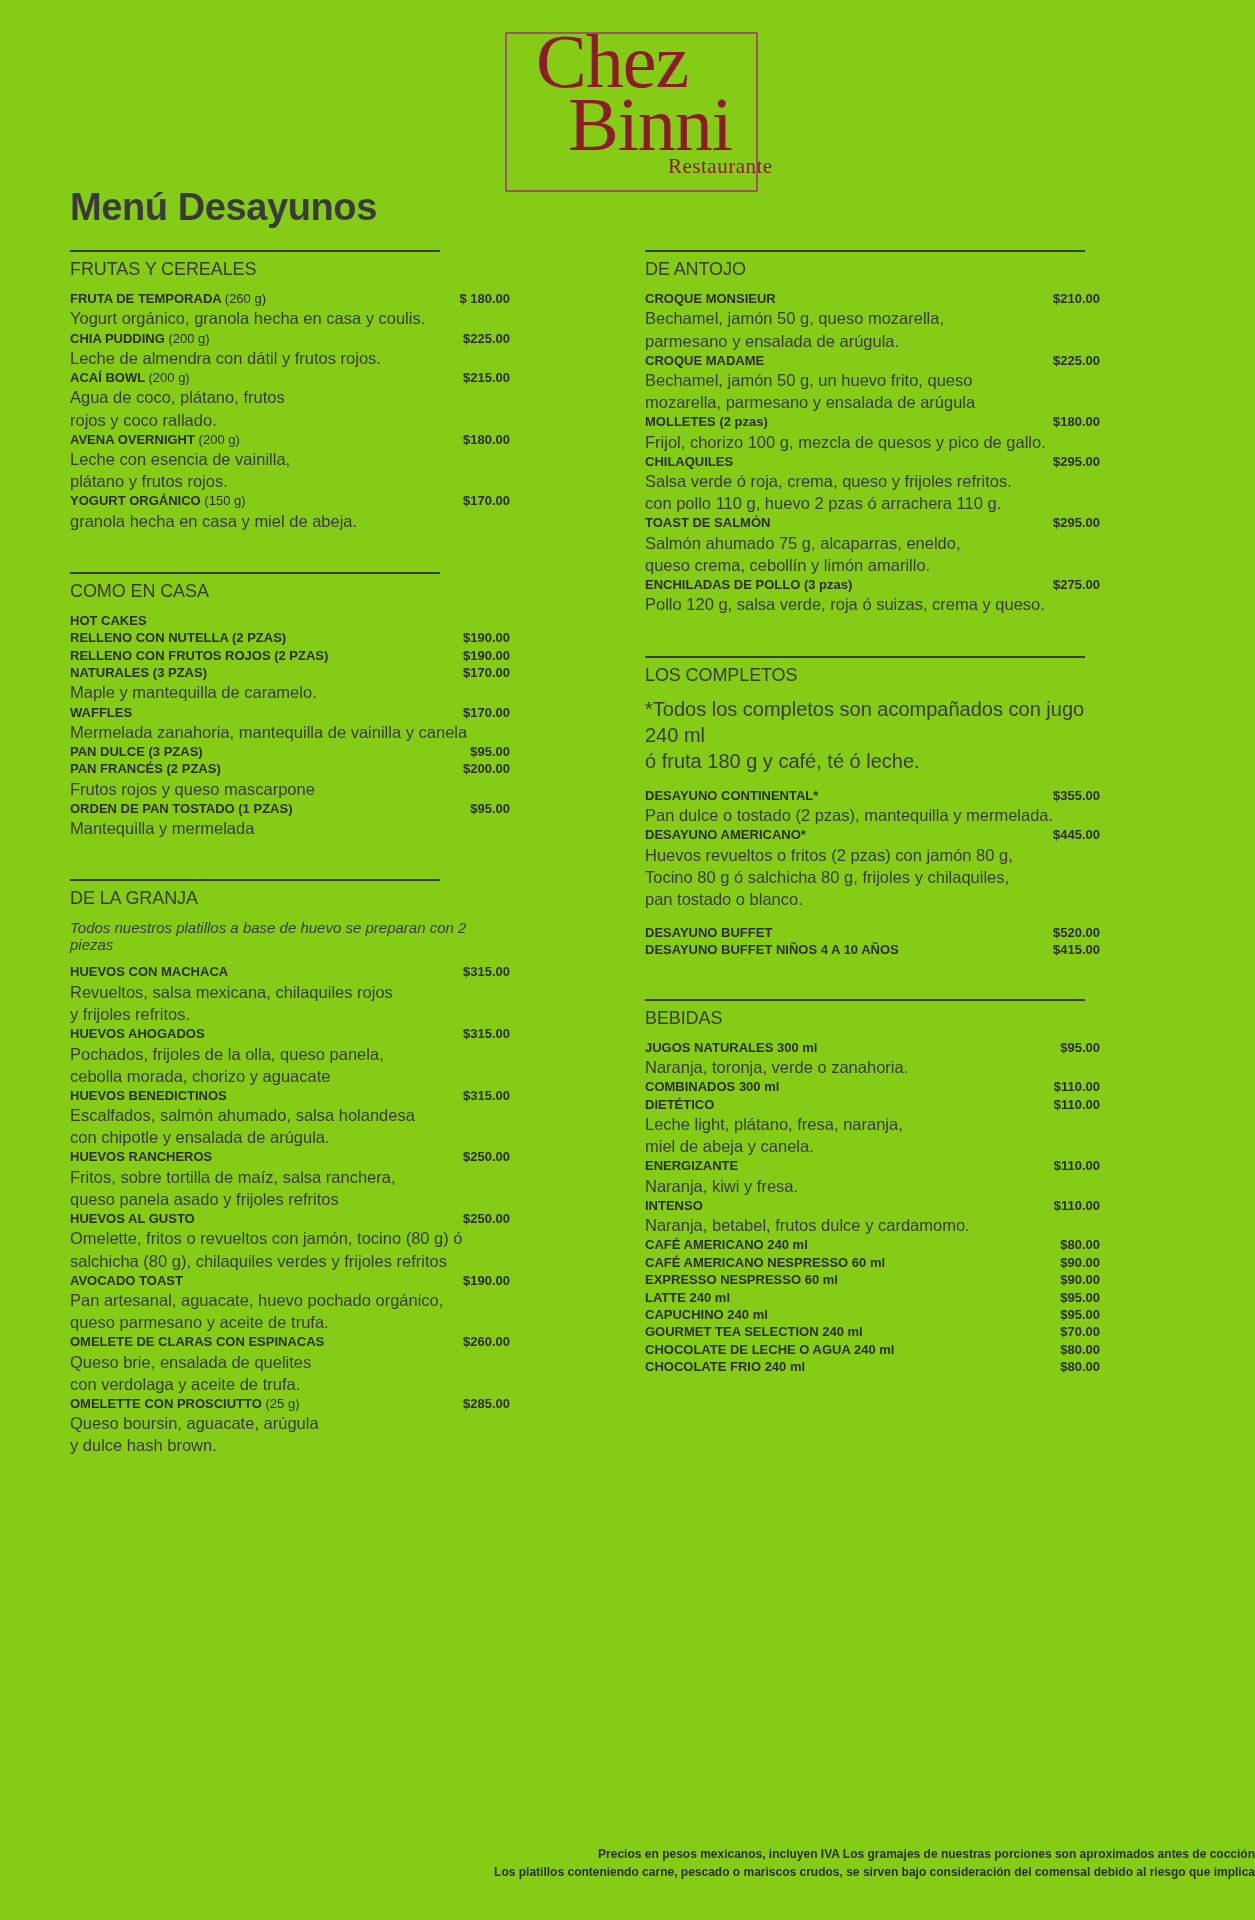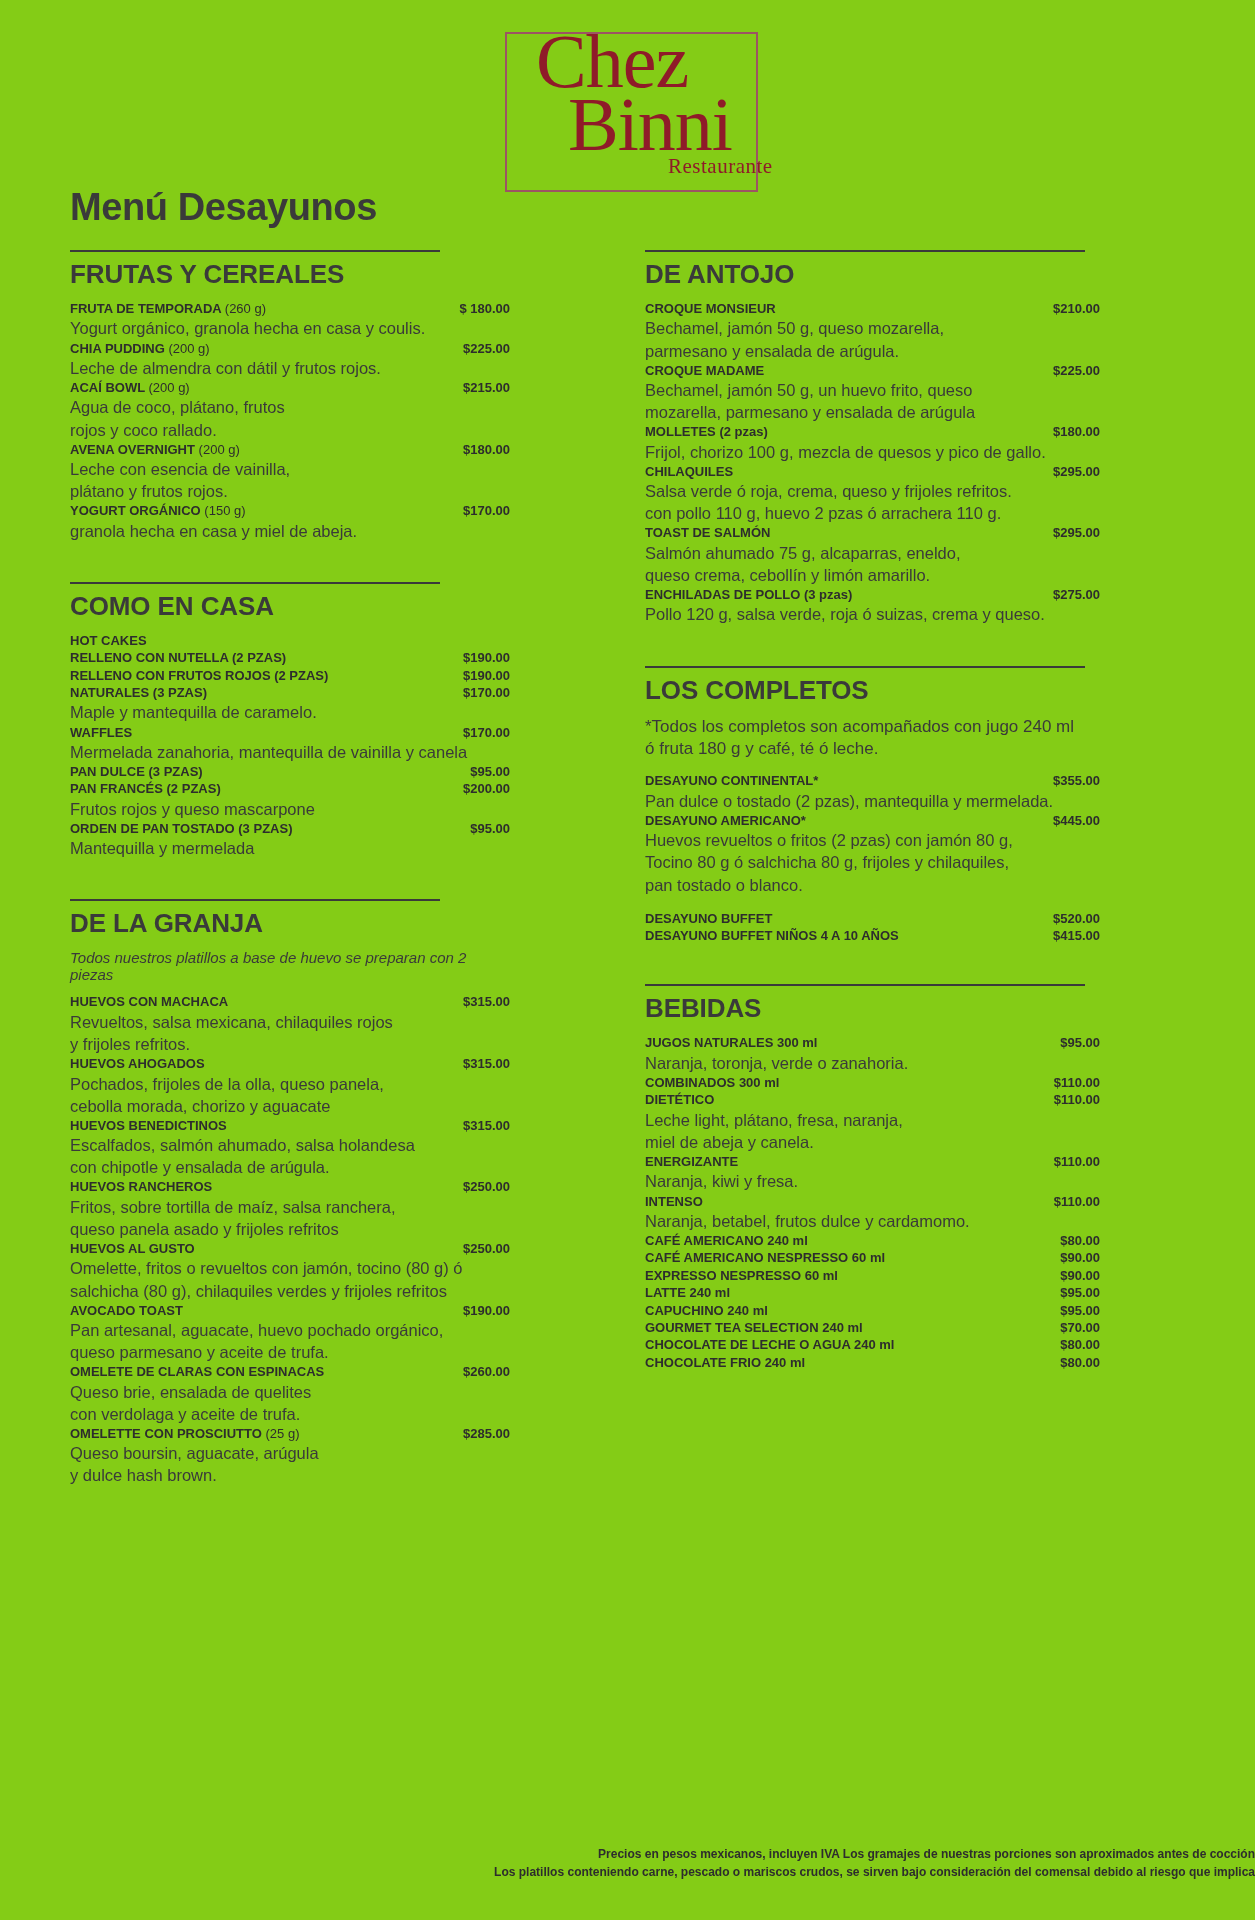--- a/index.html
+++ b/index.html
@@ -85,36 +85,36 @@
 
   .section { margin-bottom: 6px; }
   .rule {
     border-top: 2.6px solid #3a3a3a;
     margin-bottom: 7px;
   }
   .rule.short { width: 370px; }
   .rule.rshort { width: 440px; }
 
   .sec-title {
-    font-size: 26px;
-    font-weight: bold;
+    font-size: 18px;
+    font-weight: normal;
     color: #3a3a3a;
     letter-spacing: -0.1px;
     margin-bottom: 10px;
   }
 
   .sec-note {
     font-size: 15px;
     font-weight: normal;
     font-style: italic;
     color: #3a3a3a;
     margin-bottom: 10px;
   }
   .sec-note-plain {
-    font-size: 17px;
+    font-size: 20px;
     color: #3a3a3a;
     margin-bottom: 12px;
     line-height: 1.32;
   }
 
   .item-row {
     display: flex;
     justify-content: space-between;
     align-items: baseline;
     font-size: 13px;
@@ -232,21 +232,21 @@
         <div class="item-row">
           <div class="item-name"><span>PAN DULCE (3 PZAS)</span></div>
           <div class="item-price">$95.00</div>
         </div>
         <div class="item-row">
           <div class="item-name"><span>PAN FRANCÉS (2 PZAS)</span></div>
           <div class="item-price">$200.00</div>
         </div>
         <div class="item-desc">Frutos rojos y queso mascarpone</div>
         <div class="item-row">
-          <div class="item-name"><span>ORDEN DE PAN TOSTADO (3 PZAS)</span></div>
+          <div class="item-name"><span>ORDEN DE PAN TOSTADO (1 PZAS)</span></div>
           <div class="item-price">$95.00</div>
         </div>
         <div class="item-desc">Mantequilla y mermelada</div>
         <div class="gap-l"></div>
       </div>
       <div class="section">
         <div class="rule short"></div>
         <div class="sec-title">DE LA GRANJA</div>
         <div class="sec-note">Todos nuestros platillos a base de huevo se preparan con 2 piezas</div>
         <div class="item-row">

